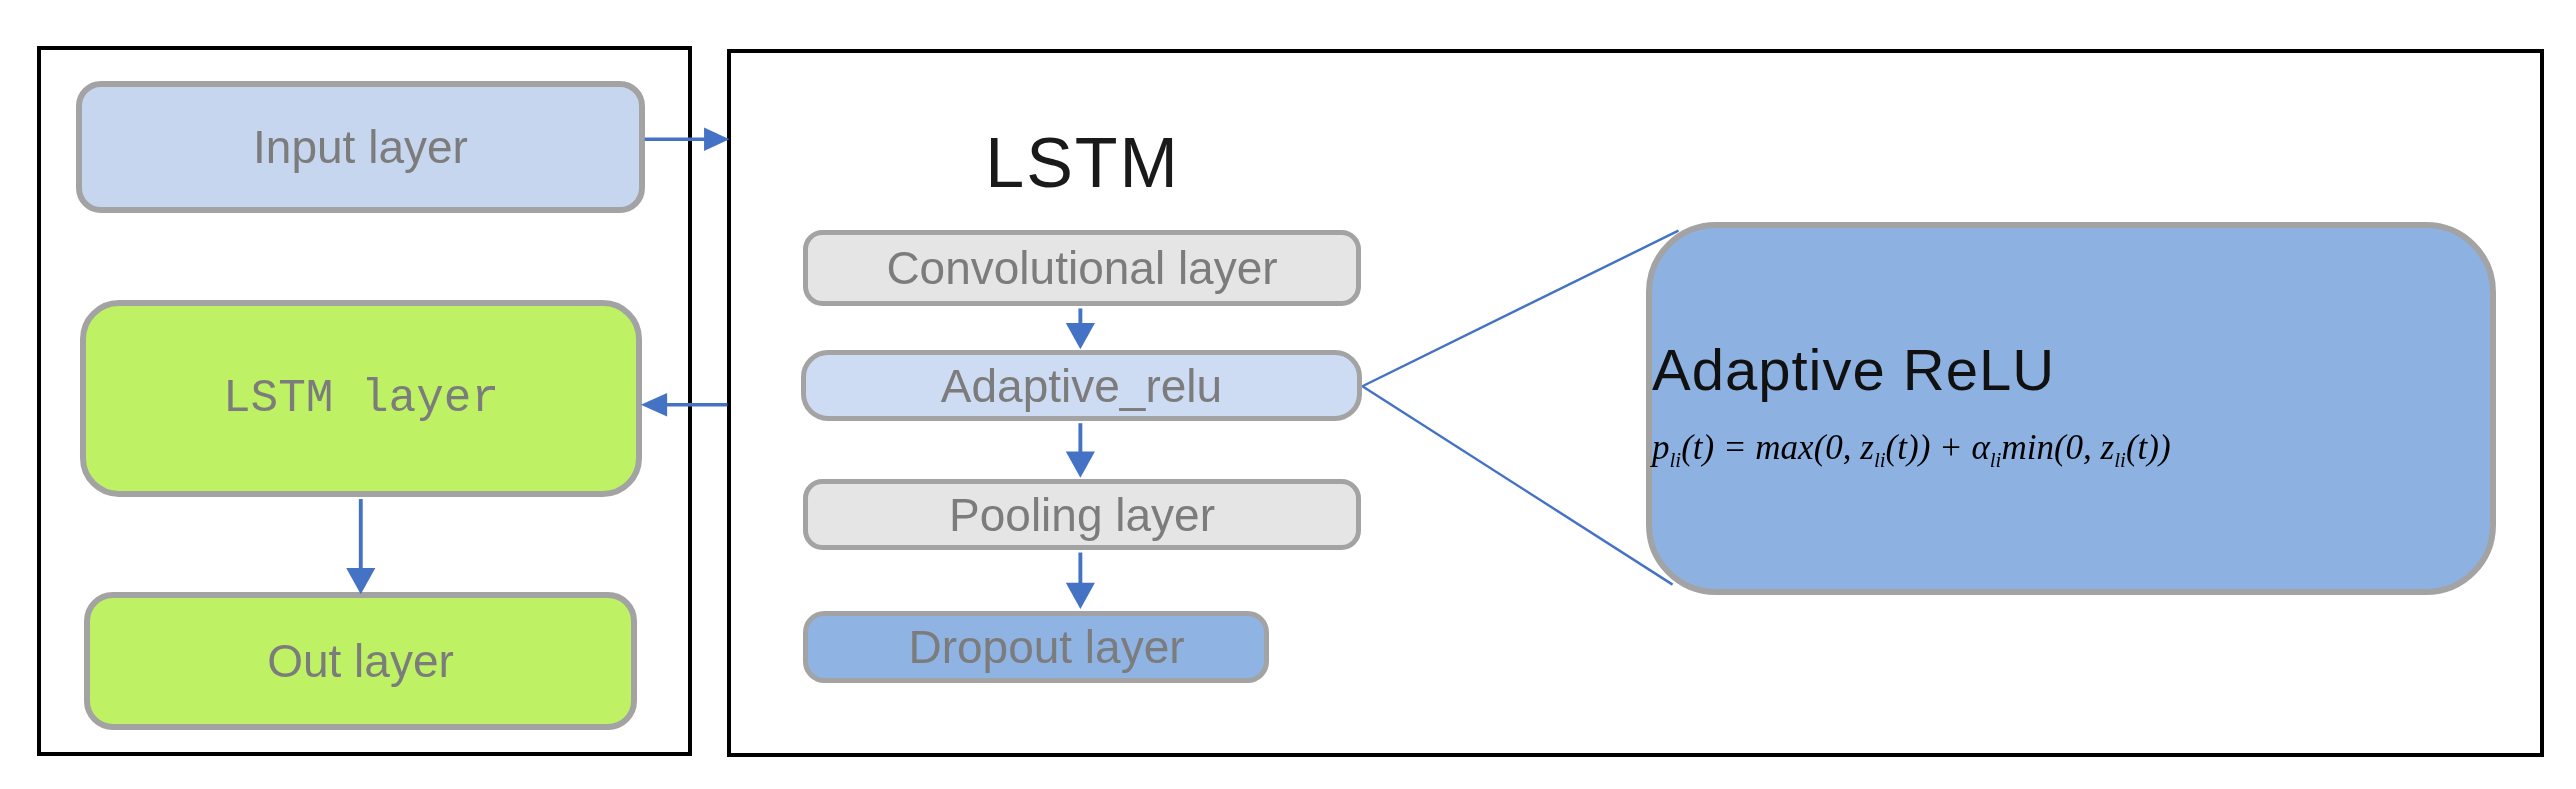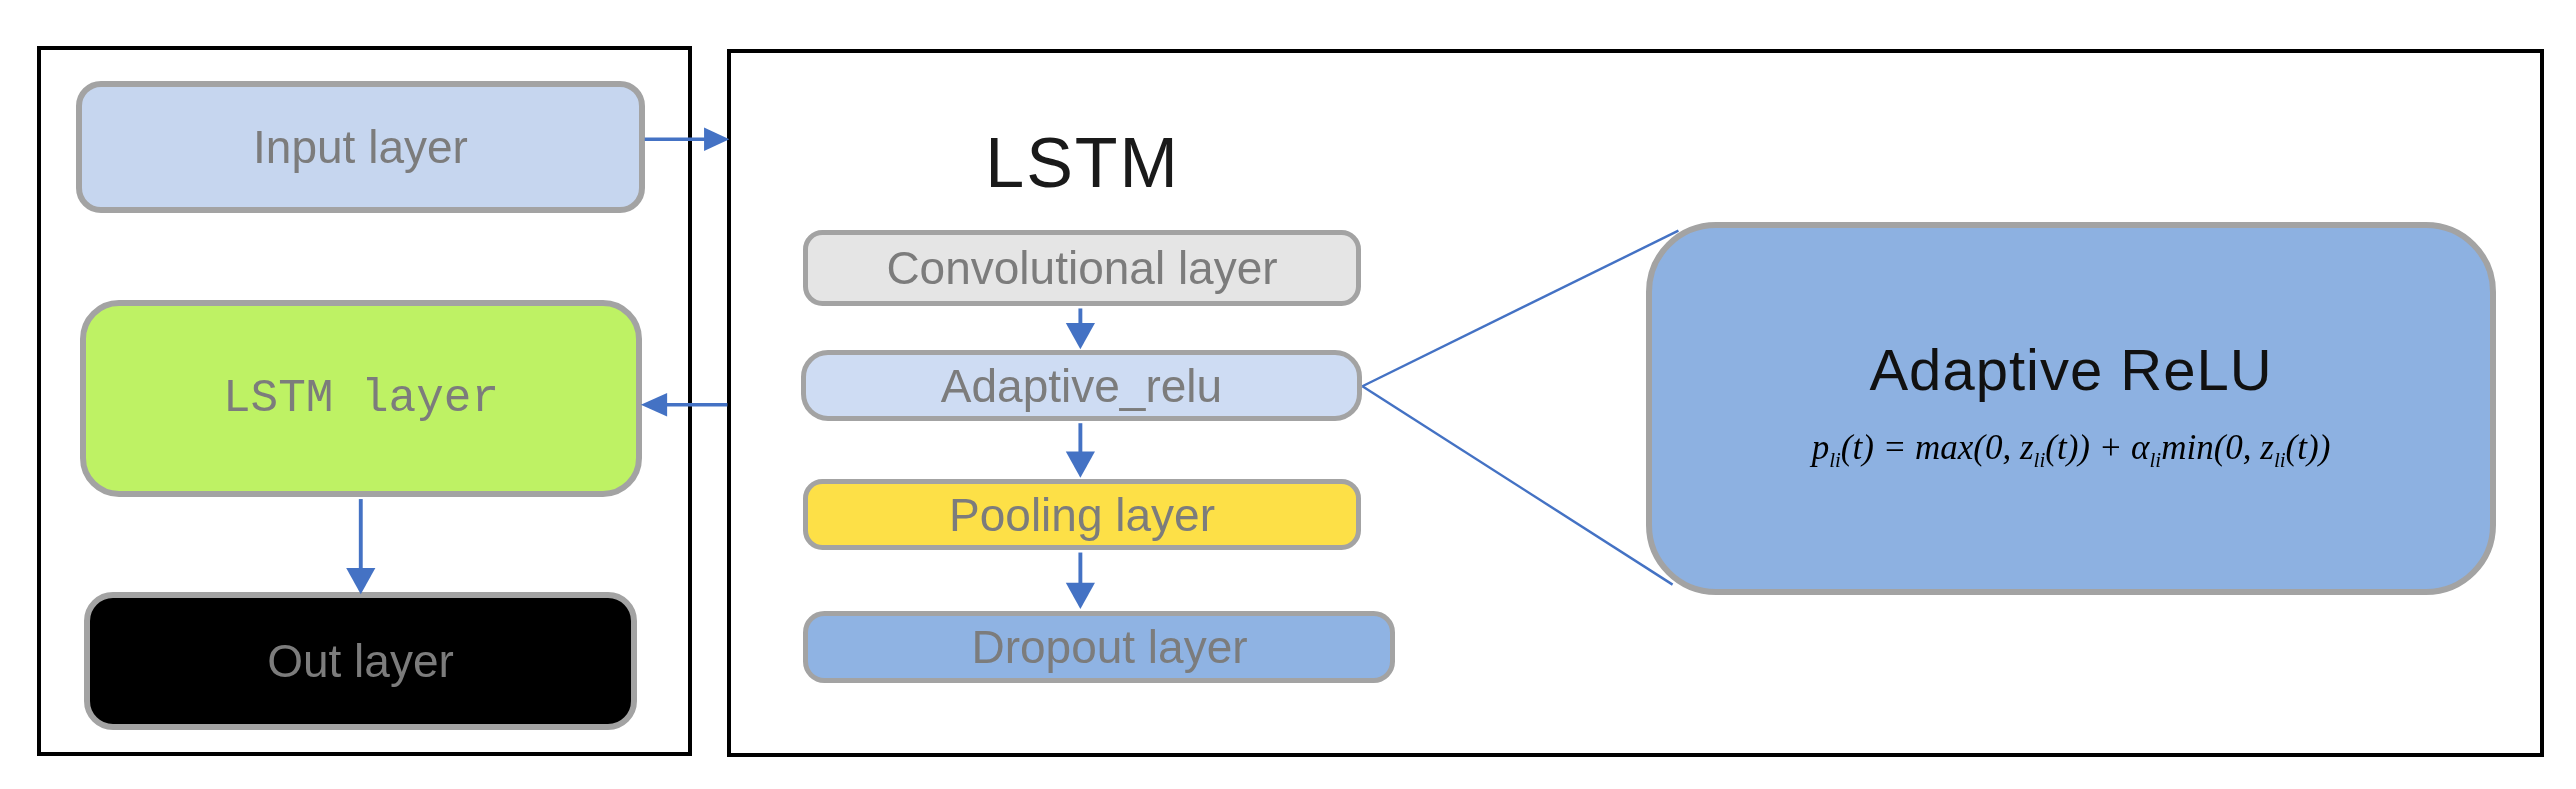--- a/index.html
+++ b/index.html
@@ -39,38 +39,37 @@
     font-size: 46px;
     color: #7c7c7c;
     white-space: nowrap;
   }
   #node-input-layer    { left: 76px;  top: 81px;  width: 569px; height: 132px; border-radius: 25px; }
   #node-lstm-layer     { left: 80px;  top: 300px; width: 562px; height: 197px; border-radius: 39px; }
   #node-out-layer      { left: 84px;  top: 592px; width: 553px; height: 138px; border-radius: 29px; }
   #node-conv-layer     { left: 803px; top: 230px; width: 558px; height: 76px;  border-radius: 19.4px; border-width: 5.8px; }
   #node-adaptive-relu  { left: 801px; top: 350px; width: 561px; height: 71px;  border-radius: 27px; border-width: 5.8px; }
   #node-pooling-layer  { left: 803px; top: 479px; width: 558px; height: 71px;  border-radius: 19.4px; border-width: 5.8px; }
-  #node-dropout-layer  { left: 803px; top: 611px; width: 592px; height: 72px;  border-radius: 21.4px; border-width: 5.8px; padding-left: 21px; }
+  #node-dropout-layer  { left: 803px; top: 611px; width: 466px; height: 72px;  border-radius: 21.4px; border-width: 5.8px; padding-left: 21px; }
   #icnn-title {
     position: absolute;
     left: 888px; top: 123px; width: 389px;
     text-align: center;
     font-size: 70px;
     color: #1a1a1a;
     letter-spacing: 1.9px;
   }
   #callout-box {
     position: absolute;
     left: 1646px; top: 222px; width: 850px; height: 373px;
     box-sizing: border-box;
     border: 6.8px solid #a3a3a3;
     border-radius: 70px;
     display: flex;
     flex-direction: column;
-    align-items: center;
     justify-content: center;
     gap: 25px;
     transform: none;
   }
   #callout-title {
     font-size: 58px;
     color: #111111;
     letter-spacing: 1px;
     margin-top: -13.6px;
   }
@@ -104,35 +103,35 @@
   <div id="right-container" class="container"></div>
 
   <div id="node-input-layer" class="node" style="background: rgb(198, 214, 239);">
     <span class="node-label">Input layer</span>
   </div>
 
   <div id="node-lstm-layer" class="node" style="background: #bef264; font-family: Liberation Mono, monospace;">
     <span class="node-label">LSTM layer</span>
   </div>
 
-  <div id="node-out-layer" class="node" style="background: #000000;">
+  <div id="node-out-layer" class="node" style="background: #bef264;">
     <span class="node-label">Out layer</span>
   </div>
 
   <div id="icnn-title">LSTM</div>
 
   <div id="node-conv-layer" class="node" style="background: #e5e5e5;">
     <span class="node-label">Convolutional layer</span>
   </div>
 
   <div id="node-adaptive-relu" class="node" style="background: rgb(206, 220, 243);">
     <span class="node-label">Adaptive_relu</span>
   </div>
 
-  <div id="node-pooling-layer" class="node" style="background: #fde047;">
+  <div id="node-pooling-layer" class="node" style="background: #e5e5e5;">
     <span class="node-label">Pooling layer</span>
   </div>
 
   <div id="node-dropout-layer" class="node" style="background: rgb(143, 179, 227);">
     <span class="node-label">Dropout layer</span>
   </div>
 
   <div id="callout-box" style="background: rgb(141, 177, 225);">
     <div id="callout-title">Adaptive ReLU</div>
     <div id="callout-formula"><span>p</span><sub>li</sub><span>(t) = max(0, z</span><sub>li</sub><span>(t)) + α</span><sub>li</sub><span>min(0, z</span><sub>li</sub><span>(t))</span></div>

